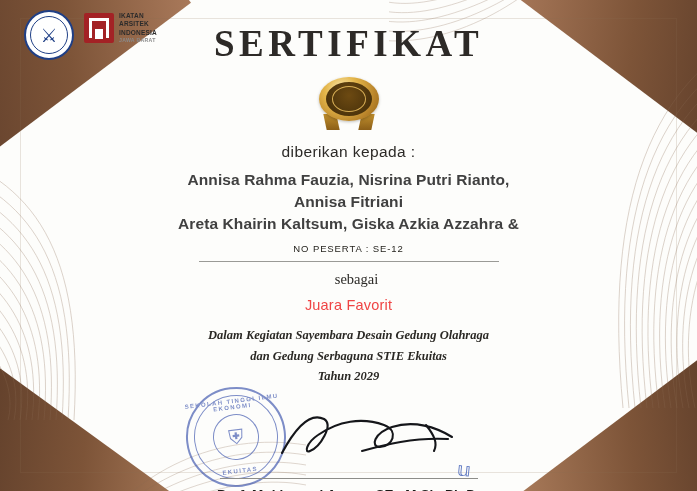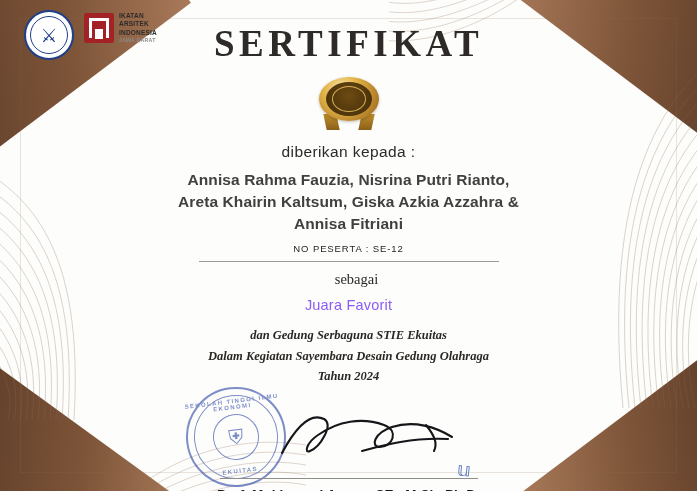--- a/index.html
+++ b/index.html
@@ -269,21 +269,21 @@
   .sebagai {
     font-family: "Liberation Serif", serif;
     font-size: 14.5px;
     color: #2c2a27;
     margin-top: 9px;
     padding-left: 16px;
   }
   .award {
     font-family: "Liberation Sans", sans-serif;
     font-size: 14.5px;
-    color: #8b5cf6;
+    color: #ef4444;
     margin-top: 9px;
     letter-spacing: .2px;
   }
   .desc {
     font-family: "Liberation Serif", serif;
     font-style: italic;
     font-weight: 700;
     font-size: 12.5px;
     color: #2a2824;
     line-height: 1.65;
@@ -461,34 +461,34 @@
     <div class="medal-wrap">
       <div class="ribbon-l"></div>
       <div class="ribbon-r"></div>
       <div class="medal"></div>
     </div>
 
     <div class="given-to">diberikan kepada :</div>
 
     <div class="names">
       <div>Annisa Rahma Fauzia,  Nisrina Putri Rianto,</div>
+      <div>Annisa Fitriani</div>
       <div>Areta Khairin Kaltsum, Giska Azkia Azzahra &amp;</div>
-      <div>Annisa Fitriani</div>
     </div>
 
     <div class="no-peserta">NO PESERTA : SE-12</div>
     <div class="rule"></div>
 
     <div class="sebagai">sebagai</div>
     <div class="award">Juara Favorit</div>
 
     <div class="desc">
+      <div>Dalam Kegiatan Sayembara Desain Gedung Olahraga</div>
       <div>dan Gedung Serbaguna STIE Ekuitas</div>
-      <div>Dalam Kegiatan Sayembara Desain Gedung Olahraga</div>
-      <div>Tahun 2024</div>
+      <div>Tahun 2029</div>
     </div>
 
     <div class="sig-area">
 
       <div class="stamp">
         <div class="stamp-top">SEKOLAH TINGGI ILMU EKONOMI</div>
         <div class="stamp-inner">⛨</div>
         <div class="stamp-bottom">EKUITAS</div>
       </div>
 

